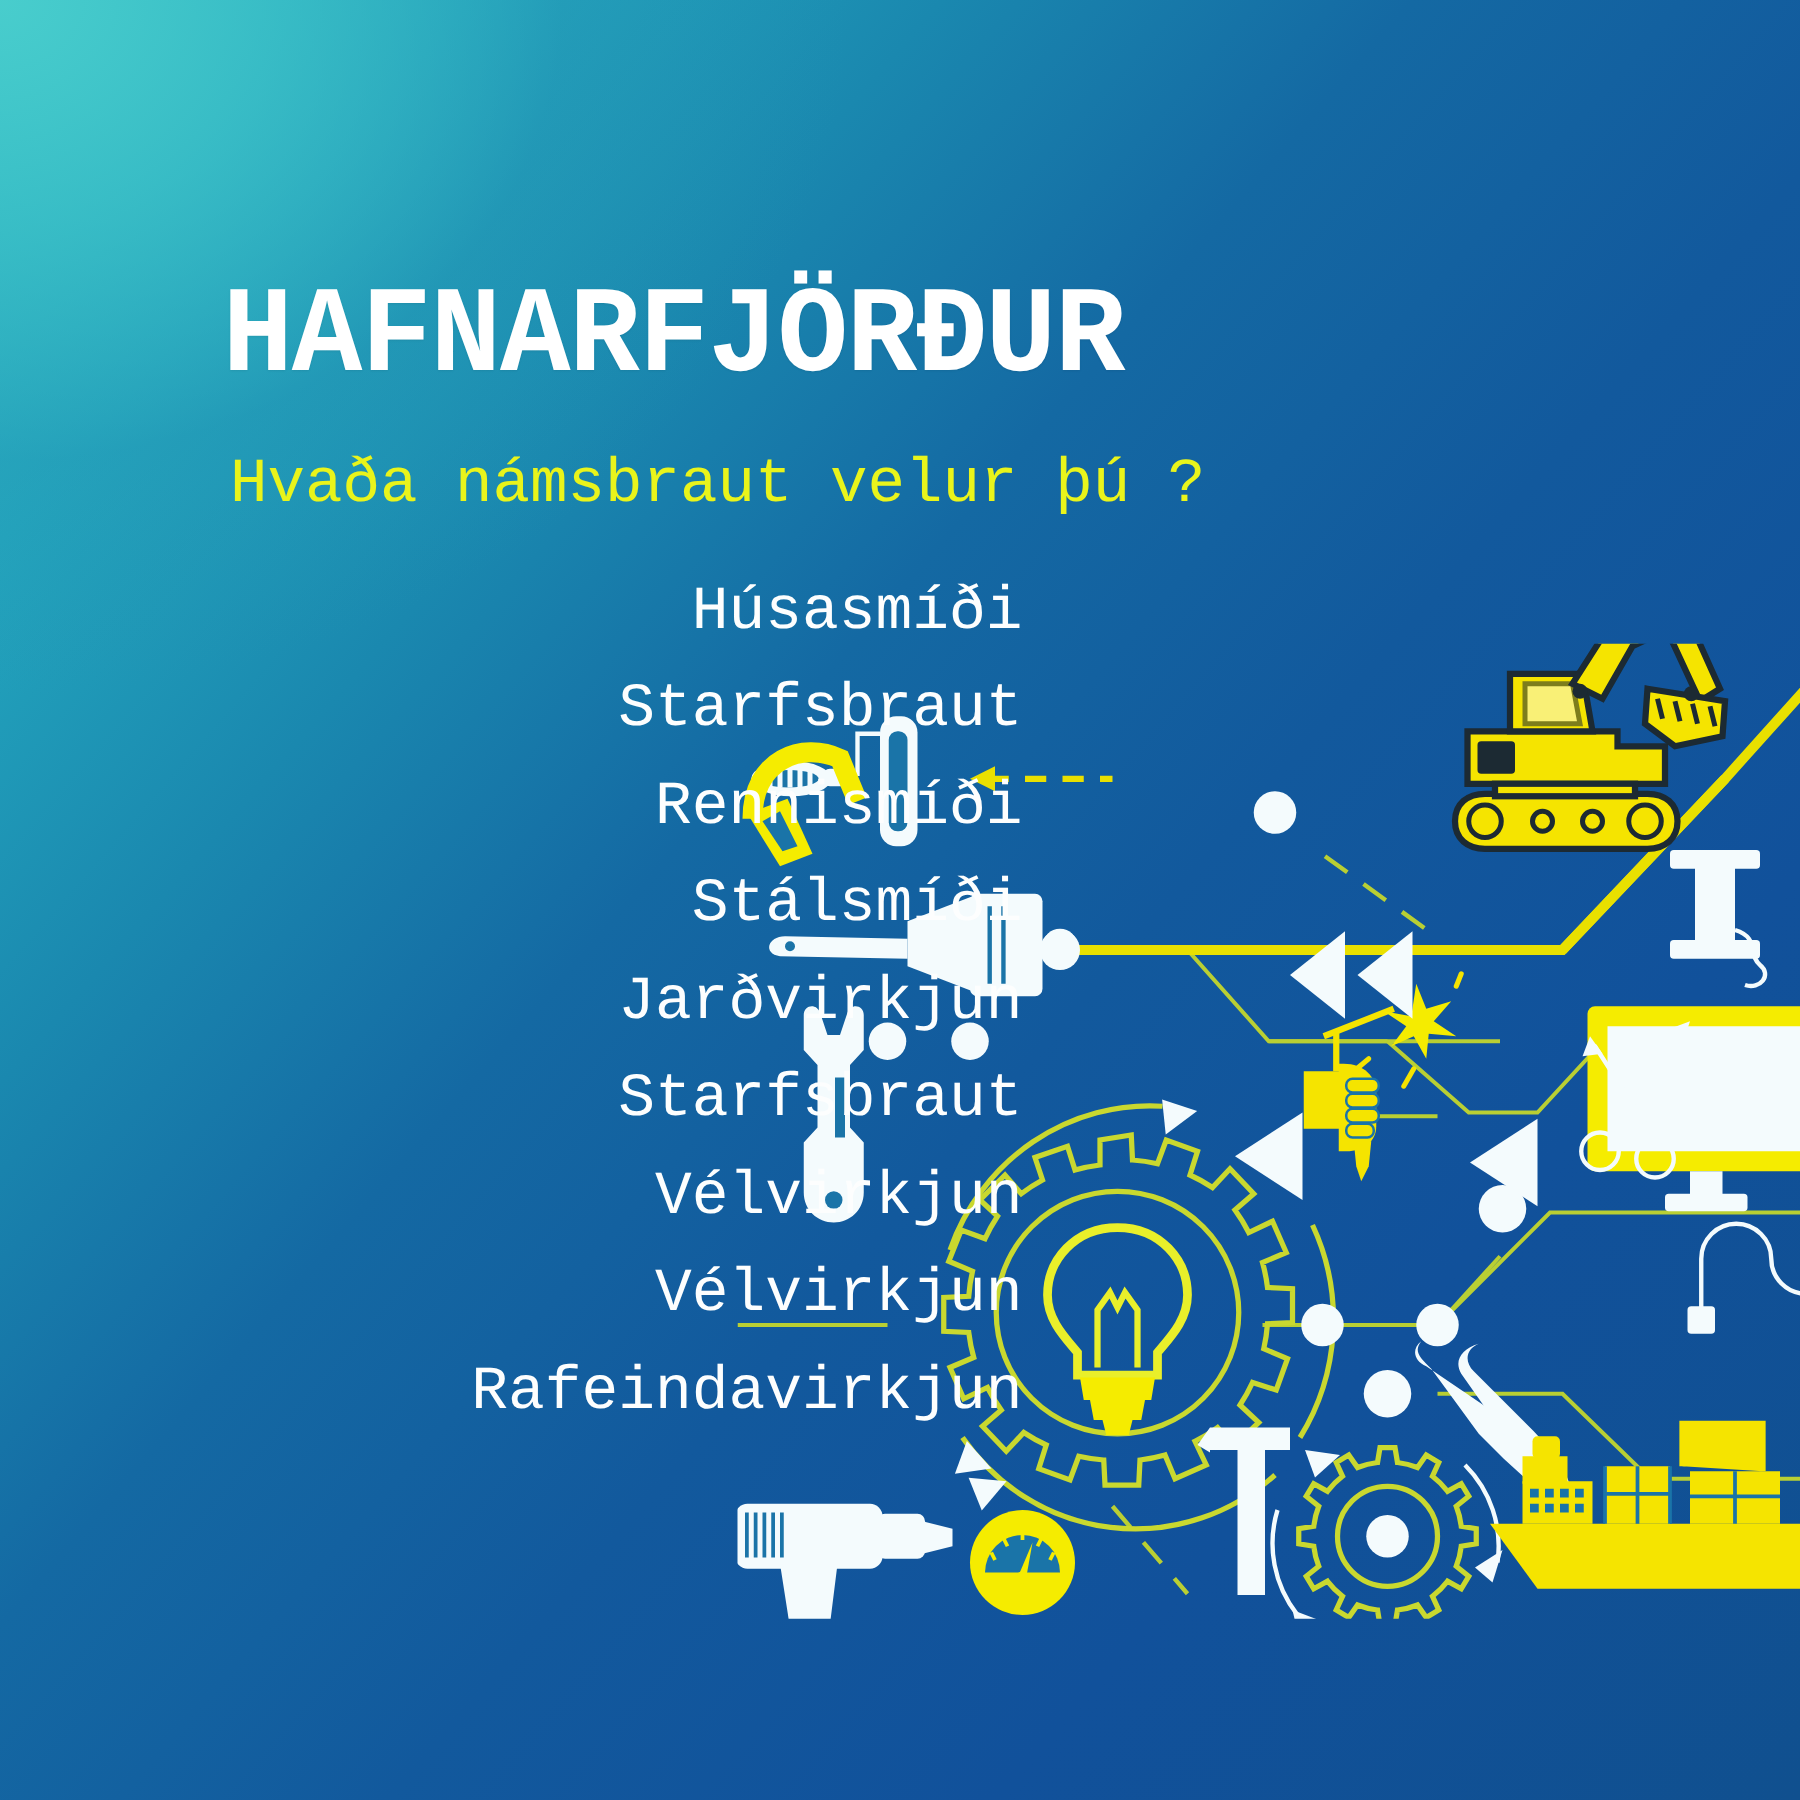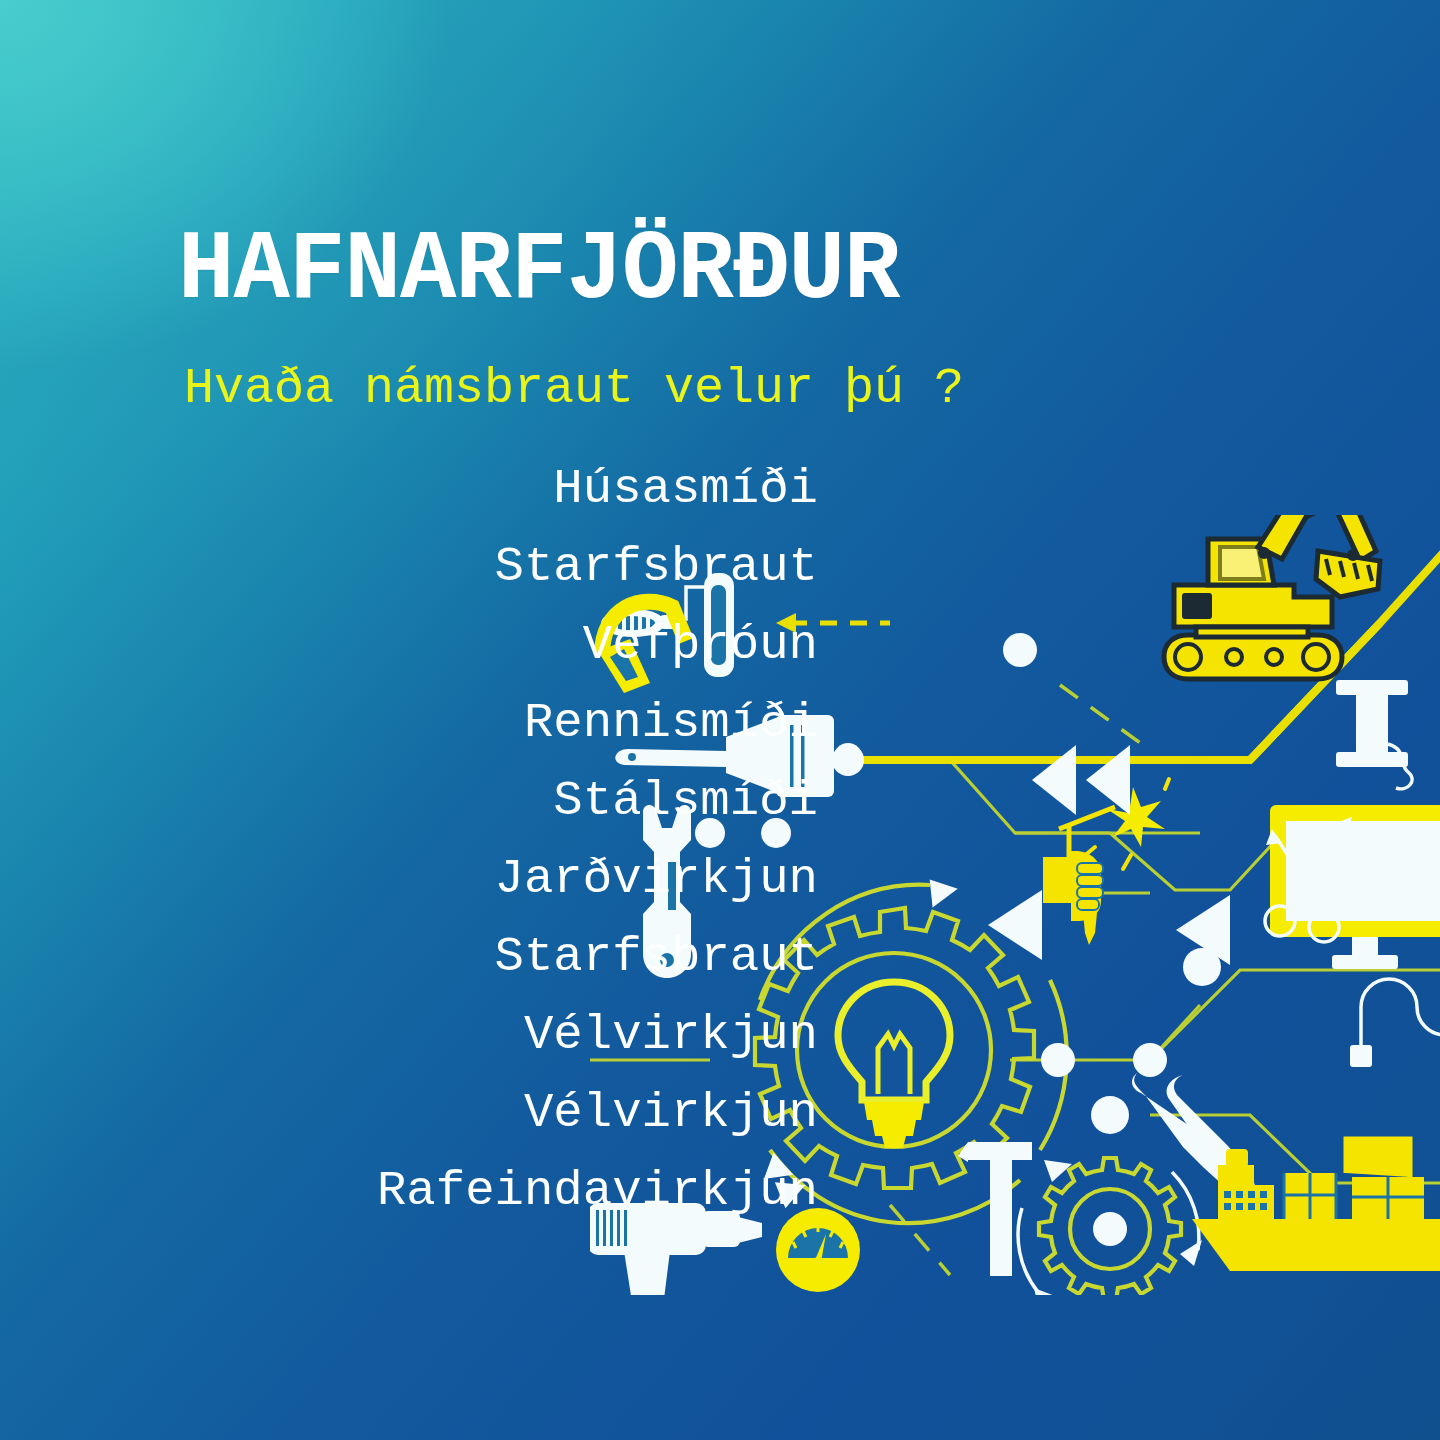--- a/index.html
+++ b/index.html
@@ -92,21 +92,20 @@
 <body>
 
 <div id="poster">
 
   <div id="text-block">
     <h1 id="page-title">HAFNARFJÖRÐUR</h1>
     <div id="page-subtitle">Hvaða námsbraut velur þú ?</div>
     <ul id="program-list">
       <li>Húsasmíði</li>
       <li>Starfsbraut</li>
-      <li>Vefþróun</li>
       <li>Rennismíði</li>
       <li>Stálsmíði</li>
       <li>Jarðvirkjun</li>
       <li>Starfsbraut</li>
       <li>Vélvirkjun</li>
       <li>Vélvirkjun</li>
       <li>Rafeindavirkjun</li>
     </ul>
   </div>
 

